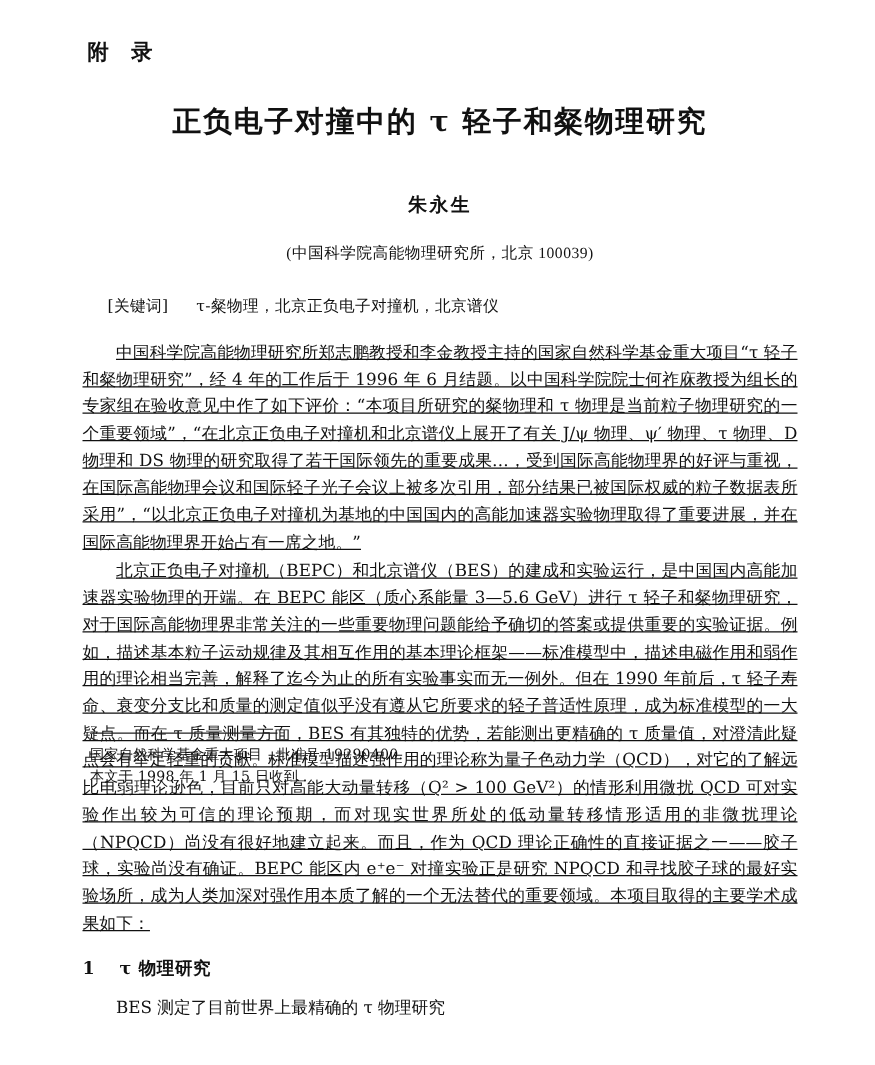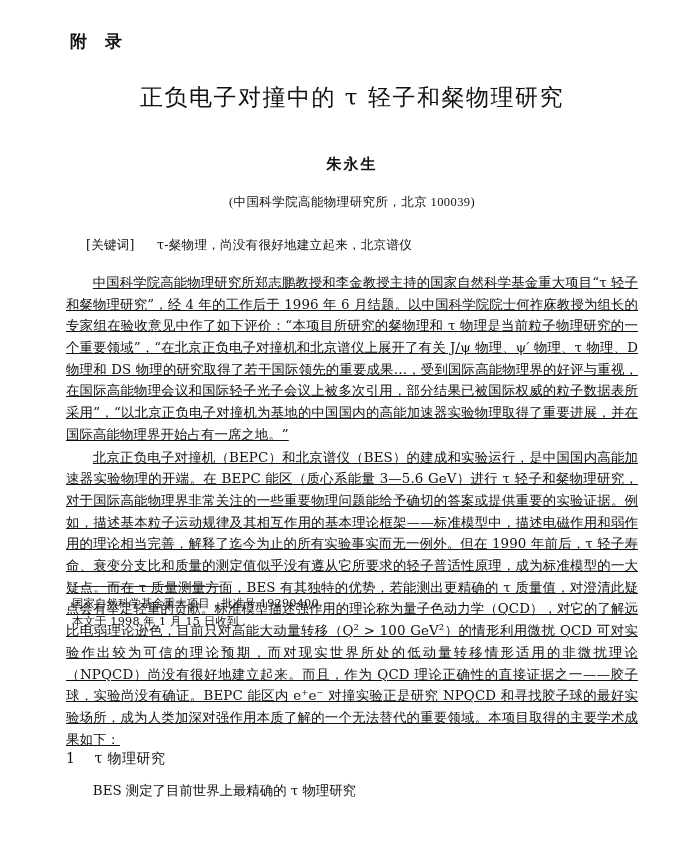--- a/index.html
+++ b/index.html
@@ -23,21 +23,21 @@
   }
   .section-tag {
     font-size: 17px;
     font-weight: bold;
     letter-spacing: 6px;
     margin: 4px 0 0 4px;
   }
   .doc-title {
     text-align: center;
     font-size: 23px;
-    font-weight: normal;
+    font-weight: bold;
     letter-spacing: 1.5px;
     margin: 30px 0 0 0;
     line-height: 1.3;
   }
   .author {
     text-align: center;
     font-size: 15px;
     font-weight: bold;
     letter-spacing: 2px;
     margin-top: 42px;
@@ -69,21 +69,22 @@
   .body-text p {
     margin: 0;
     text-indent: 2em;
     text-decoration: underline;
   }
   .body-text p + p {
     margin-top: 1px;
   }
   .heading1 {
     font-size: 14px;
-    font-weight: normal;
+    font-weight: bold;
+    margin-top: 16px;
     letter-spacing: 0.5px;
   }
   .heading1 .hnum {
     margin-right: 14px;
   }
   .after-heading {
     font-size: 13.4px;
     line-height: 1.62;
     margin-top: 12px;
     text-indent: 2em;
@@ -114,21 +115,21 @@
   <div class="section-tag">附 录</div>
 
   <h1 class="doc-title">正负电子对撞中的 τ 轻子和粲物理研究</h1>
 
   <div class="author">朱永生</div>
 
   <div class="affiliation">(中国科学院高能物理研究所，北京 100039)</div>
 
   <div class="keywords">
     <span class="kw-label">[关键词]</span>
-    <span>τ-粲物理，尚没有很好地建立起来，北京谱仪</span>
+    <span>τ-粲物理，北京正负电子对撞机，北京谱仪</span>
   </div>
 
   <div class="body-text">
     <p>中国科学院高能物理研究所郑志鹏教授和李金教授主持的国家自然科学基金重大项目“τ 轻子和粲物理研究”，经 4 年的工作后于 1996 年 6 月结题。以中国科学院院士何祚庥教授为组长的专家组在验收意见中作了如下评价：“本项目所研究的粲物理和 τ 物理是当前粒子物理研究的一个重要领域”，“在北京正负电子对撞机和北京谱仪上展开了有关 J/ψ 物理、ψ′ 物理、τ 物理、D 物理和 DS 物理的研究取得了若干国际领先的重要成果…，受到国际高能物理界的好评与重视，在国际高能物理会议和国际轻子光子会议上被多次引用，部分结果已被国际权威的粒子数据表所采用”，“以北京正负电子对撞机为基地的中国国内的高能加速器实验物理取得了重要进展，并在国际高能物理界开始占有一席之地。”</p>
     <p>北京正负电子对撞机（BEPC）和北京谱仪（BES）的建成和实验运行，是中国国内高能加速器实验物理的开端。在 BEPC 能区（质心系能量 3—5.6 GeV）进行 τ 轻子和粲物理研究，对于国际高能物理界非常关注的一些重要物理问题能给予确切的答案或提供重要的实验证据。例如，描述基本粒子运动规律及其相互作用的基本理论框架——标准模型中，描述电磁作用和弱作用的理论相当完善，解释了迄今为止的所有实验事实而无一例外。但在 1990 年前后，τ 轻子寿命、衰变分支比和质量的测定值似乎没有遵从它所要求的轻子普适性原理，成为标准模型的一大疑点。而在 τ 质量测量方面，BES 有其独特的优势，若能测出更精确的 τ 质量值，对澄清此疑点会有举足轻重的贡献。标准模型描述强作用的理论称为量子色动力学（QCD），对它的了解远比电弱理论逊色，目前只对高能大动量转移（Q² &gt; 100 GeV²）的情形利用微扰 QCD 可对实验作出较为可信的理论预期，而对现实世界所处的低动量转移情形适用的非微扰理论（NPQCD）尚没有很好地建立起来。而且，作为 QCD 理论正确性的直接证据之一——胶子球，实验尚没有确证。BEPC 能区内 e⁺e⁻ 对撞实验正是研究 NPQCD 和寻找胶子球的最好实验场所，成为人类加深对强作用本质了解的一个无法替代的重要领域。本项目取得的主要学术成果如下：</p>
   </div>
 
   <div class="heading1">
     <span class="hnum">1</span>
     <span>τ 物理研究</span>

